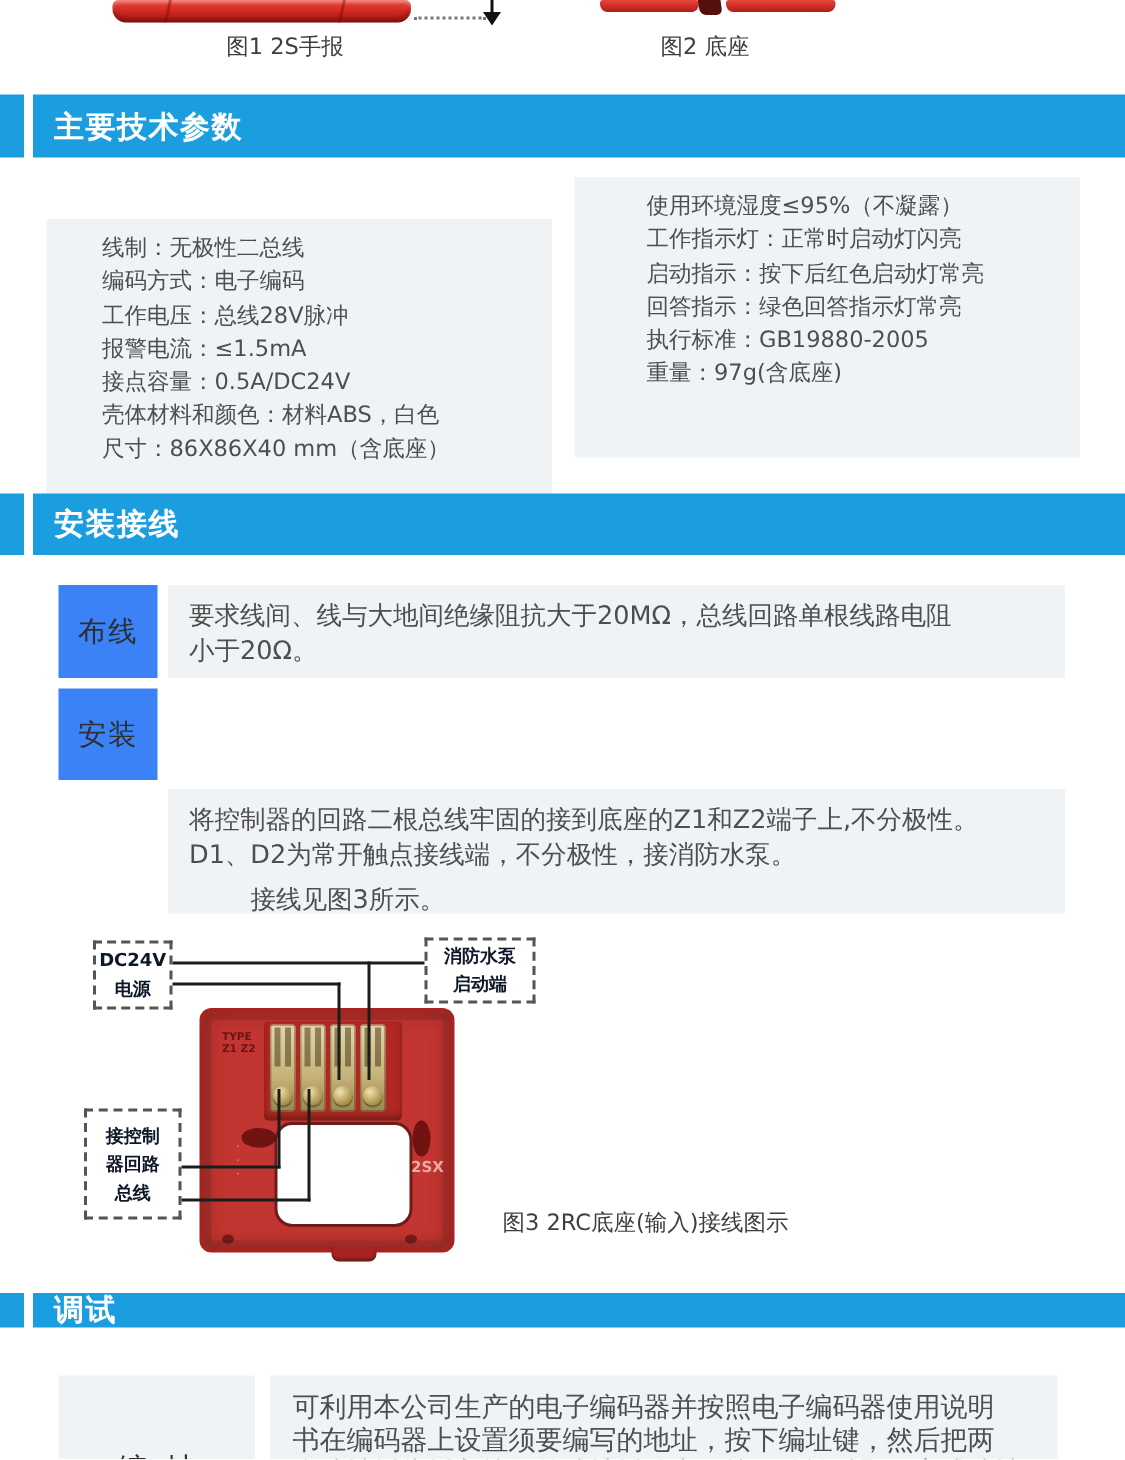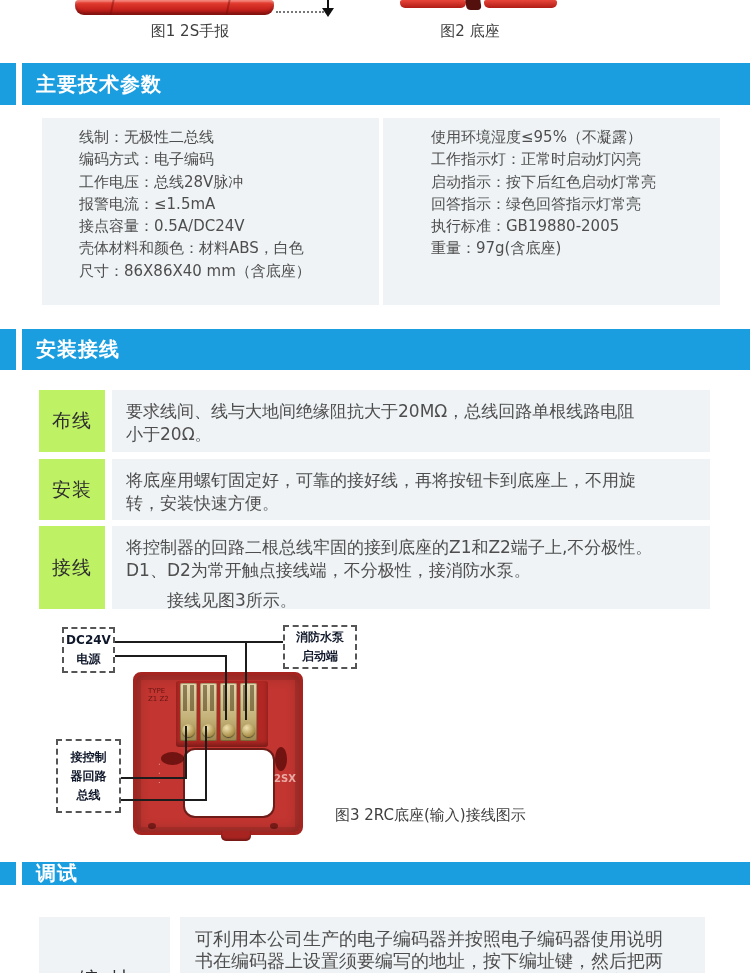--- a/index.html
+++ b/index.html
@@ -21,27 +21,27 @@
 
   
   .sec{position:absolute;left:0;width:750px;}
   .sec-square{position:absolute;left:0;top:0;width:16px;height:100%;background:#1a9ee0;}
   .sec-bar{position:absolute;left:22px;right:0;top:0;bottom:0;background:#1a9ee0;
            display:flex;align-items:center;padding-left:14px;color:#fff;font-size:20px;font-weight:bold;letter-spacing:1px;}
 
   
   .spec-box{position:absolute;top:118px;height:179px;background:#eff3f5;color:#4e4e4e;
             font-size:15px;line-height:22.3px;padding-top:8px;}
-  #spec-left{left:42px;width:300px;padding-left:37px;}
+  #spec-left{left:31px;width:300px;padding-left:37px;margin-top:28px;}
   #spec-right{left:383px;width:289px;padding-left:48px;}
   .spec-line{white-space:nowrap;}
 
   
   .t-row{position:absolute;left:0;width:750px;}
-  .t-label{position:absolute;left:39px;width:66px;top:0;bottom:0;background:#bef264;
+  .t-label{position:absolute;left:39px;width:66px;top:0;bottom:0;background:#3b82f6;
            display:flex;align-items:center;justify-content:center;
            font-size:19px;color:#2f2f2f;font-weight:500;letter-spacing:1px;}
   .t-content{position:absolute;left:112px;width:570px;top:0;bottom:0;background:#eff3f5;
              padding:10px 14px 0 14px;font-size:17px;line-height:23px;color:#4e4e4e;}
   .t-content .text-line{white-space:nowrap;}
   #row-jiexian .text-line:last-child{margin-top:7px;margin-left:41px;}
 
   
   .diag-box{position:absolute;border:2px dashed #555;background:#fff;z-index:6;
             display:flex;flex-direction:column;align-items:center;justify-content:center;
@@ -57,21 +57,21 @@
                   position:relative;box-shadow:inset 0 0 0 1px rgba(60,40,0,.35);}
   .terminal-block:before{content:"";position:absolute;left:3px;top:2px;width:4px;height:26px;background:#4a3a14;opacity:.55;}
   .terminal-block:after{content:"";position:absolute;right:3px;top:2px;width:4px;height:26px;background:#4a3a14;opacity:.55;}
   .terminal-screw{position:absolute;left:2px;bottom:4px;width:13px;height:13px;border-radius:50%;
                   background:radial-gradient(circle at 35% 30%,#f0e2b0,#a98e48 70%,#6d5820);
                   box-shadow:0 1px 1px rgba(0,0,0,.5);}
   #base-cutout{position:absolute;left:49px;top:75px;width:88px;height:66px;background:#fff;border-radius:10px;
                box-shadow:0 0 0 2px rgba(40,8,6,.55);}
   .base-slot-h{position:absolute;left:25px;top:77px;width:23px;height:13px;border-radius:50%;background:#701311;}
   .base-slot-v{position:absolute;left:139px;top:72px;width:12px;height:24px;border-radius:50%;background:#701311;}
-  .base-marking{position:absolute;color:rgba(55,5,5,.65);font-size:7px;line-height:8px;font-weight:normal;}
+  .base-marking{position:absolute;color:rgba(55,5,5,.65);font-size:7px;line-height:8px;font-weight:bold;}
   #marking-model{position:absolute;left:138px;top:98px;color:#e9aaa4;font-size:10px;font-weight:bold;}
   #marking-side{position:absolute;left:16px;top:88px;color:rgba(240,170,165,.8);font-size:8px;line-height:13px;writing-mode:vertical-rl;letter-spacing:2px;}
   #base-tab{position:absolute;left:85px;bottom:-9px;width:30px;height:10px;background:#a72420;border-radius:0 0 5px 5px;
             box-shadow:inset 0 -2px 2px rgba(0,0,0,.3);}
   .base-corner-dot{position:absolute;bottom:3px;width:8px;height:6px;background:rgba(60,8,6,.55);border-radius:50%;}
 
   
   #debug-label-cell{position:absolute;left:39px;top:917px;width:131px;height:56px;background:#eff3f5;overflow:hidden;}
   #debug-label-text{position:absolute;left:0;top:49px;width:100%;text-align:center;
                     font-size:20px;font-weight:500;color:#2f2f2f;letter-spacing:12px;text-indent:12px;white-space:nowrap;}
@@ -129,27 +129,22 @@
 
   <div class="t-row" style="top:390px;height:62px;">
     <div class="t-label">布线</div>
     <div class="t-content">
         <div class="text-line">要求线间、线与大地间绝缘阻抗大于20MΩ，总线回路单根线路电阻</div>
         <div class="text-line">小于20Ω。</div>
       </div>
   </div>
   <div class="t-row" style="top:459px;height:61px;">
     <div class="t-label">安装</div>
-    <div class="t-content">
-        <div class="text-line">将底座用螺钉固定好，可靠的接好线，再将按钮卡到底座上，不用旋</div>
-        <div class="text-line">转，安装快速方便。</div>
-      </div>
   </div>
   <div class="t-row" id="row-jiexian" style="top:526px;height:83px;">
-    <div class="t-label">接线</div>
     <div class="t-content">
         <div class="text-line">将控制器的回路二根总线牢固的接到底座的Z1和Z2端子上,不分极性。</div>
         <div class="text-line">D1、D2为常开触点接线端，不分极性，接消防水泵。</div>
         <div class="text-line">接线见图3所示。</div>
       </div>
   </div>
 
   <div class="wire" style="left:111px;top:641px;width:173px;height:2px;"></div>
   <div class="wire" style="left:245px;top:641px;width:2px;height:79px;"></div>
   <div class="wire" style="left:111px;top:655px;width:116px;height:2px;"></div>

